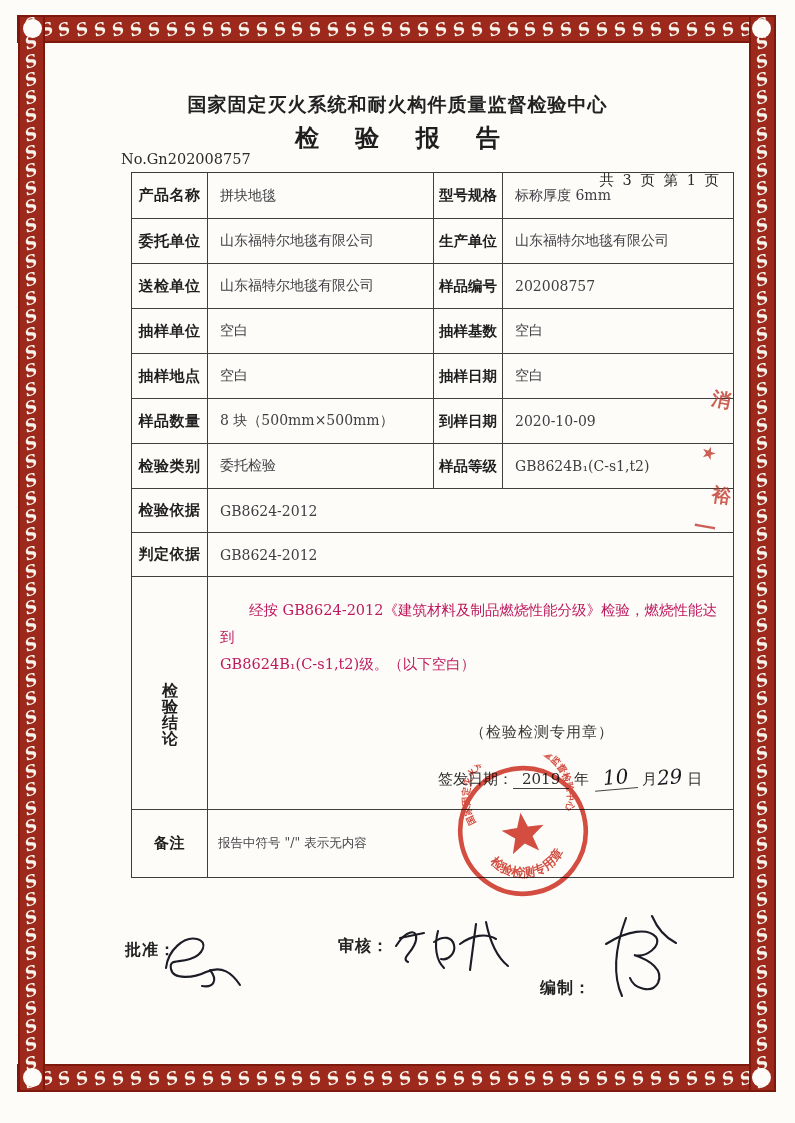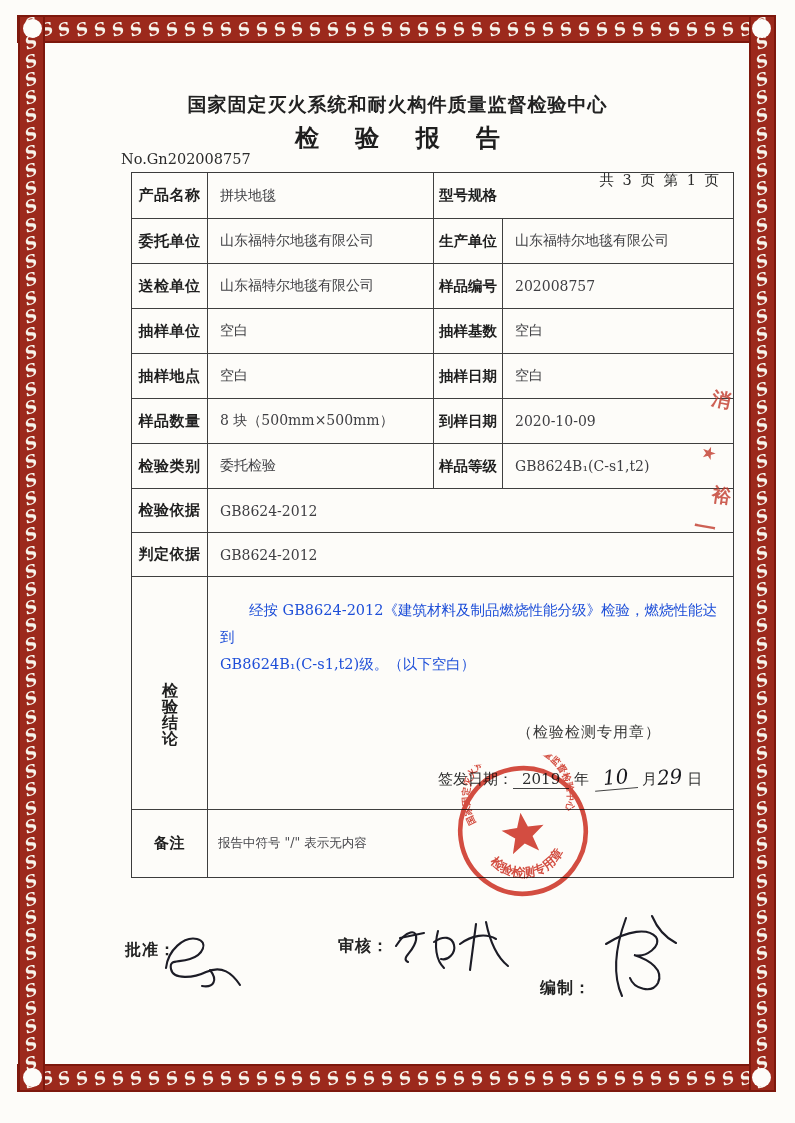--- a/index.html
+++ b/index.html
@@ -70,24 +70,24 @@
   .h45{height:45px;}
   .h44{height:44px;}
   .conc-row{height:233px;}
   .conc-label{
     flex:0 0 75px; display:flex; align-items:center; justify-content:center;
     font-family:"Liberation Sans","DejaVu Sans",sans-serif;
     font-weight:bold; font-size:16px; color:#1f1f1f;
     writing-mode:vertical-lr; letter-spacing:16px; text-indent:16px;
   }
   .conc-body{flex:1; position:relative; display:block; padding:20px 8px 0 12px;}
-  .conc-line{font-size:14.5px; line-height:27px; color:#1d4ed8;}
+  .conc-line{font-size:14.5px; line-height:27px; color:#be185d;}
   .conc-line.first{text-indent:2em;}
   .stamp-note{
-    position:absolute; left:262px; top:146px; font-size:15px; color:#3a3a3a; letter-spacing:1px;margin-left:47px;
+    position:absolute; left:262px; top:146px; font-size:15px; color:#3a3a3a; letter-spacing:1px;
   }
   .issue-line{
     position:absolute; left:230px; top:188px; font-size:15px; color:#2e2e2e; white-space:nowrap;
   }
   .issue-line .u{border-bottom:1.2px solid #444; padding:0 9px; display:inline-block;}
   .hand{
     font-style:italic; font-size:20px; display:inline-block;
     transform:rotate(-5deg); color:#17171c; font-family:"DejaVu Serif",serif;
   }
   .remark-row{height:68px;}
@@ -334,20 +334,21 @@
   <div class="report-title">检 验 报 告</div>
   <div class="report-no">No.Gn202008757</div>
   <div class="page-info">共 3 页  第 1 页</div>
 
   <div class="doc-table">
 
     <div class="trow h45">
       <div class="cell lab">产品名称</div>
       <div class="cell val1">拼块地毯</div>
       <div class="cell lab lab2">型号规格</div>
+      <div class="cell val2">标称厚度 6mm</div>
     </div>
     <div class="trow h45">
       <div class="cell lab">委托单位</div>
       <div class="cell val1">山东福特尔地毯有限公司</div>
       <div class="cell lab lab2">生产单位</div>
       <div class="cell val2">山东福特尔地毯有限公司</div>
     </div>
     <div class="trow h45">
       <div class="cell lab">送检单位</div>
       <div class="cell val1">山东福特尔地毯有限公司</div>

